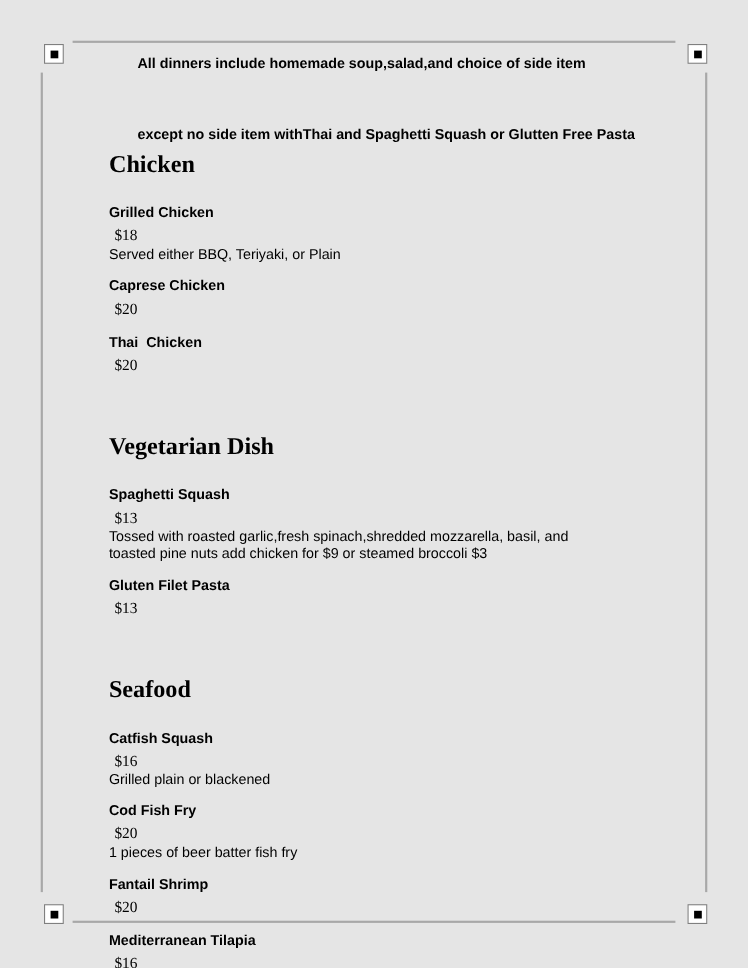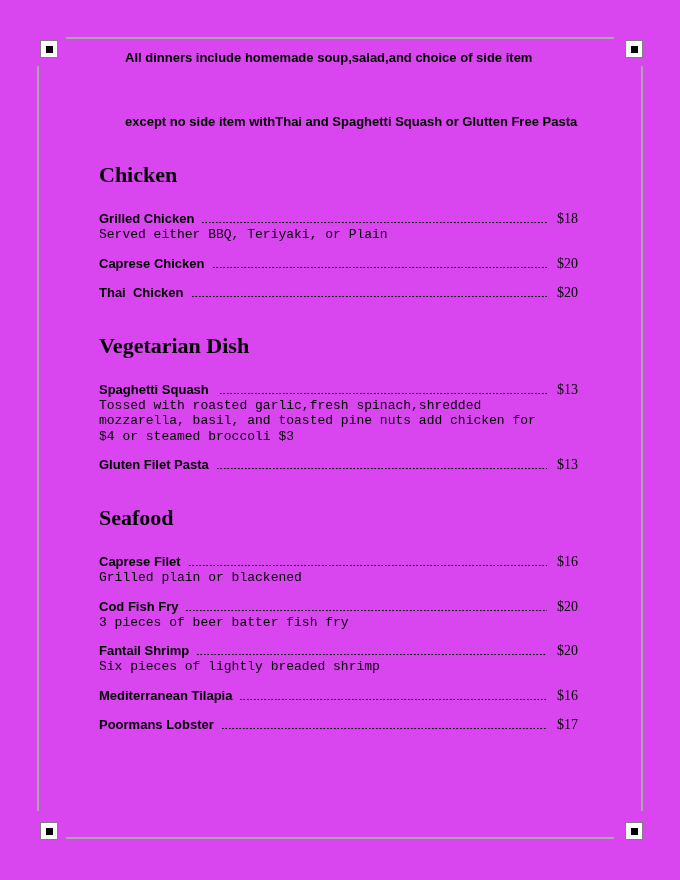--- a/index.html
+++ b/index.html
@@ -4,21 +4,21 @@
 <style>
   html, body {
     margin: 0;
     padding: 0;
     background: #ffffff;
   }
   .page {
     position: relative;
     width: 680px;
     height: 880px;
-    background: #d946ef;
+    background: #e5e5e5;
     color: #000000;
     overflow: hidden;
     font-family: "Liberation Serif", serif;
   }
 
   
   .crop-line {
     position: absolute;
     background: #a8a8a8;
   }
@@ -62,36 +62,36 @@
     font-size: 13px;
     line-height: 16px;
     white-space: pre;
   }
 
   .section-title {
     font-family: "Liberation Serif", serif;
     font-weight: bold;
     font-size: 22px;
     line-height: 26px;
-    margin-top: 32px;
+    margin-top: 52px;
   }
   .section-title.first {
-    margin-top: 32px;
+    margin-top: 6px;
   }
 
   .menu-item {
     margin-top: 13px;
   }
   .menu-item.first-in-section {
     margin-top: 23px;
   }
 
   .item-line {
     display: flex;
-    flex-direction: row;
+    flex-direction: column;
     align-items: flex-start;
     width: 479px;
   }
   .item-name {
     font-family: "Liberation Sans", sans-serif;
     font-weight: bold;
     font-size: 13px;
     line-height: 16px;
     white-space: pre;
     flex: 0 0 auto;
@@ -108,21 +108,21 @@
   }
   .item-price {
     flex: 0 0 auto;
     width: 26px;
     text-align: right;
     font-family: "Liberation Serif", serif;
     font-size: 14px;
     line-height: 16px;
   }
   .item-desc {
-    font-family: Liberation Mono, monospace;
+    font-family: Liberation Sans, sans-serif;
     font-size: 13px;
     line-height: 15.5px;
     max-width: 448px;
     white-space: pre-wrap;
   }
 </style>
 </head>
 <body>
 
 <div class="page">
@@ -182,60 +182,59 @@
 
     <div class="section">
       <div class="section-title">Vegetarian Dish</div>
 
       <div class="menu-item first-in-section">
         <div class="item-line">
           <span class="item-name">Spaghetti Squash </span>
           <span class="leader"></span>
           <span class="item-price">$13</span>
         </div>
-        <div class="item-desc">Tossed with roasted garlic,fresh spinach,shredded mozzarella, basil, and toasted pine nuts add chicken for $4 or steamed broccoli $3</div>
+        <div class="item-desc">Tossed with roasted garlic,fresh spinach,shredded mozzarella, basil, and toasted pine nuts add chicken for $9 or steamed broccoli $3</div>
       </div>
 
       <div class="menu-item">
         <div class="item-line">
           <span class="item-name">Gluten Filet Pasta</span>
           <span class="leader"></span>
           <span class="item-price">$13</span>
         </div>
       </div>
     </div>
 
     <div class="section">
       <div class="section-title">Seafood</div>
 
       <div class="menu-item first-in-section">
         <div class="item-line">
-          <span class="item-name">Caprese Filet</span>
+          <span class="item-name">Catfish Squash</span>
           <span class="leader"></span>
           <span class="item-price">$16</span>
         </div>
         <div class="item-desc">Grilled plain or blackened</div>
       </div>
 
       <div class="menu-item">
         <div class="item-line">
           <span class="item-name">Cod Fish Fry</span>
           <span class="leader"></span>
           <span class="item-price">$20</span>
         </div>
-        <div class="item-desc">3 pieces of beer batter fish fry</div>
+        <div class="item-desc">1 pieces of beer batter fish fry</div>
       </div>
 
       <div class="menu-item">
         <div class="item-line">
           <span class="item-name">Fantail Shrimp</span>
           <span class="leader"></span>
           <span class="item-price">$20</span>
         </div>
-        <div class="item-desc">Six pieces of lightly breaded shrimp</div>
       </div>
 
       <div class="menu-item">
         <div class="item-line">
           <span class="item-name">Mediterranean Tilapia</span>
           <span class="leader"></span>
           <span class="item-price">$16</span>
         </div>
       </div>
 

